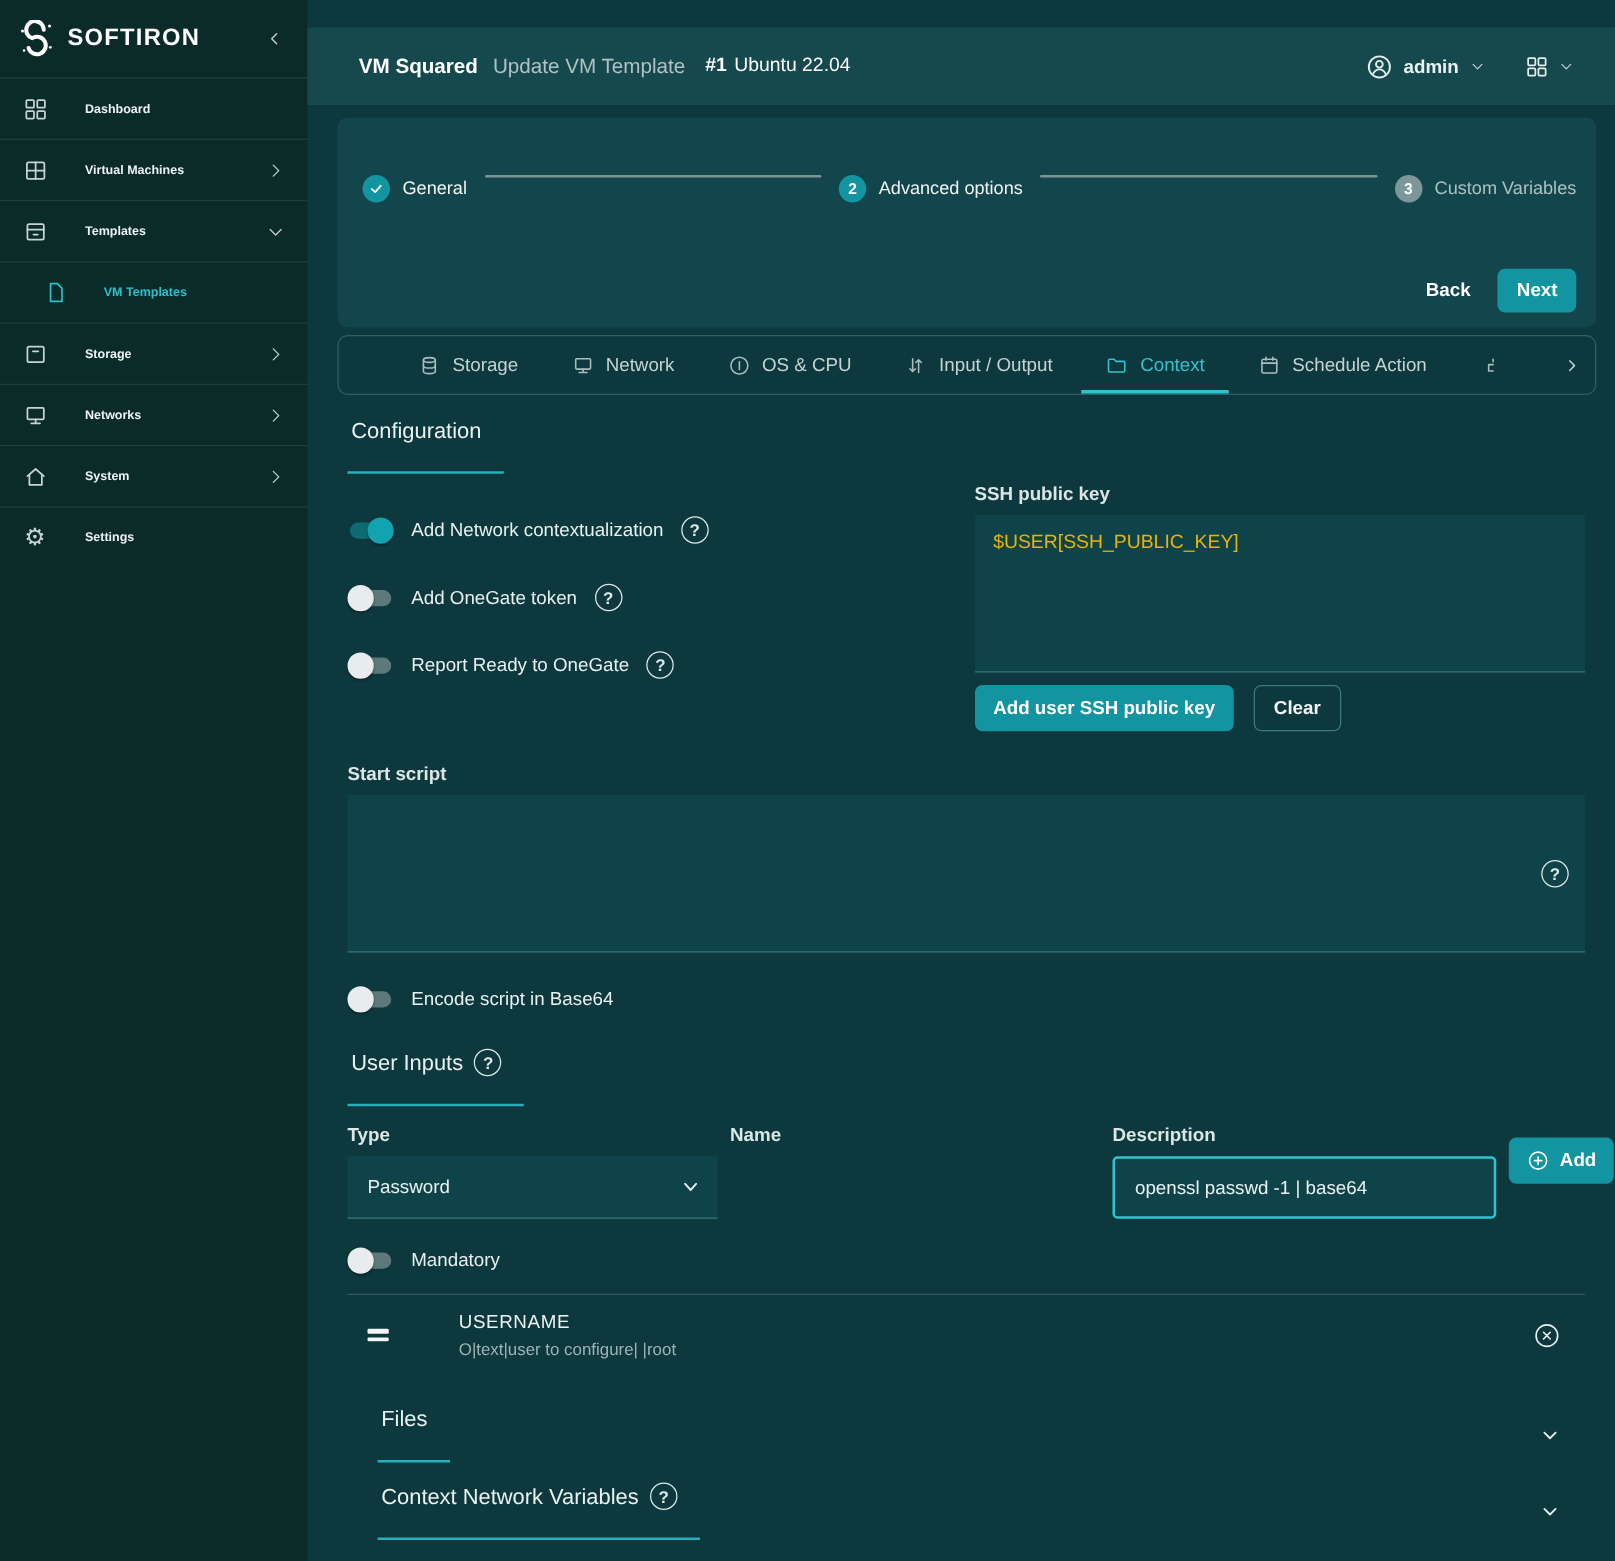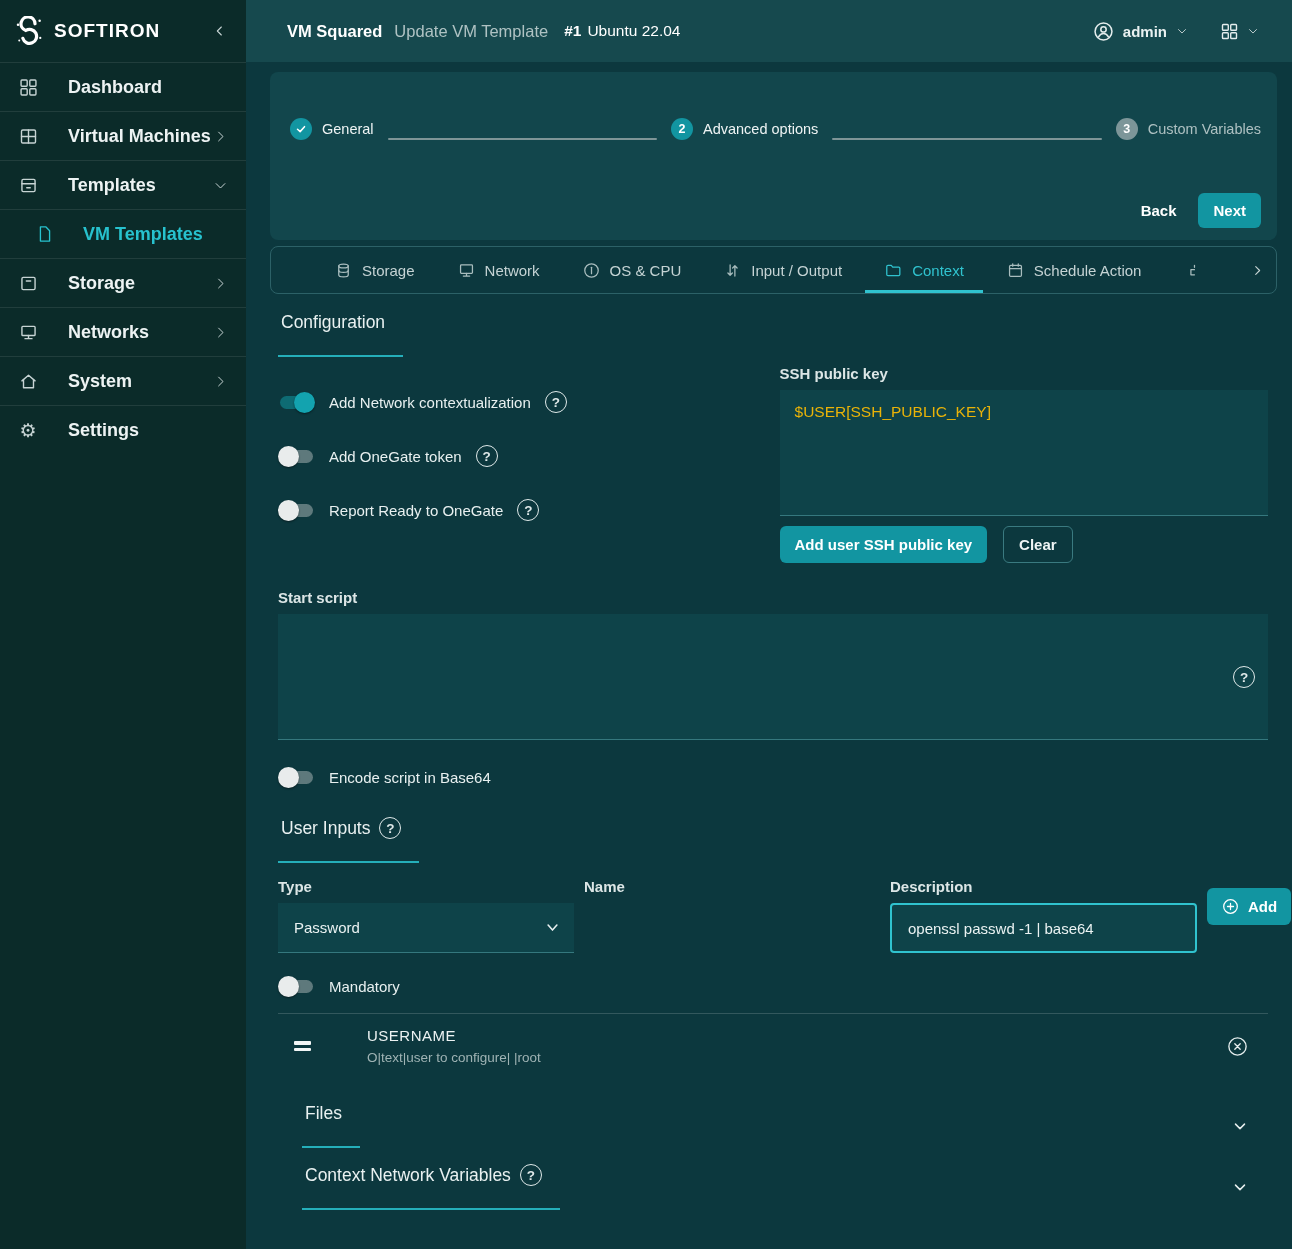--- a/index.html
+++ b/index.html
@@ -24,44 +24,44 @@
   svg{display:block;}
   .ico{stroke:#C7D4D4;fill:none;stroke-width:1.6;stroke-linecap:round;stroke-linejoin:round;}
 
   
   .sidebar{width:246px;flex:none;background:var(--sidebar-bg);display:flex;flex-direction:column;}
   .logo-row{height:62px;display:flex;align-items:center;padding:0 18px 0 14px;}
   .logo-mark{margin-right:10px;}
   .brand{font-size:19px;font-weight:800;letter-spacing:1px;color:#fff;flex:1;}
   .nav-item{height:49px;display:flex;align-items:center;padding:0 18px 0 16px;border-top:1px solid var(--sidebar-divider);cursor:pointer;}
   .nav-item .nav-ico{width:24px;margin-right:28px;display:flex;justify-content:center;}
-  .nav-item .nav-label{flex:1;font-size:18px;font-weight:600;color:#EDF3F3;}
+  .nav-item .nav-label{flex:1;font-size:10px;font-weight:600;color:#EDF3F3;}
   .nav-item.sub{padding-left:33px;}
   .nav-item.sub .nav-ico{margin-right:26px;}
   .nav-item.active .nav-label{color:#27C2CE;}
   .nav-item.active .ico{stroke:#27C2CE;}
   .gear-glyph{font-size:19px;color:#C7D4D4;line-height:1;}
 
   
   .main{flex:1;display:flex;flex-direction:column;background:var(--main-bg);}
-  .topbar{height:62px;flex:none;background:var(--header-bg);display:flex;align-items:center;padding:0 32px 0 41px;}
+  .topbar{height:62px;flex:none;background:var(--header-bg);display:flex;align-items:center;padding:0 32px 0 41px;margin-top:22px;}
   .title-product{font-size:16.5px;font-weight:700;color:#fff;}
   .title-page{font-size:16.5px;color:#AFC2C3;margin-left:12px;}
   .title-res{font-size:15.5px;margin-left:16px;color:#fff;}
   .title-res b{font-weight:700;margin-right:6px;}
   .topbar-right{margin-left:auto;display:flex;align-items:center;justify-content:flex-end;}
   .user-chip{display:flex;align-items:center;gap:8px;cursor:pointer;}
   .user-name{font-size:15px;font-weight:700;color:#E9F1F1;}
   .apps-chip{display:flex;align-items:center;gap:6px;margin-left:30px;cursor:pointer;}
 
   .content{flex:1;padding:10px 15px 0 24px;overflow:hidden;}
 
   
   .stepper-card{height:168px;background:var(--card-bg);border-radius:8px;padding:46px 16px 12px 20px;display:flex;flex-direction:column;justify-content:space-between;}
-  .steps{display:flex;align-items:flex-end;}
+  .steps{display:flex;align-items:flex-start;}
   .step{display:flex;align-items:center;gap:10px;flex:none;}
   .step-circle{width:22px;height:22px;border-radius:50%;background:var(--accent);color:#fff;font-size:12.5px;font-weight:600;display:flex;align-items:center;justify-content:center;}
   .step.upcoming .step-circle{background:#7D9699;}
   .step-label{font-size:14.5px;color:#EFF4F4;}
   .step.upcoming .step-label{color:#AEC1C2;}
   .connector{flex:1;height:2px;background:#7E9597;margin:0 14px;border-radius:1px;}
   .wizard-actions{display:flex;justify-content:flex-end;align-items:center;gap:6px;}
   .btn-text{background:none;border:none;color:#fff;font-weight:700;font-size:15px;padding:9px 16px;cursor:pointer;font-family:inherit;}
   .btn-primary{background:var(--accent);border:none;color:#fff;font-weight:700;font-size:15px;padding:9px 15px;border-radius:6px;cursor:pointer;font-family:inherit;}
   .btn-outline{background:transparent;border:1px solid #3A7A80;color:#F0F5F5;font-weight:700;font-size:15px;padding:9px 15px;border-radius:6px;cursor:pointer;font-family:inherit;}

